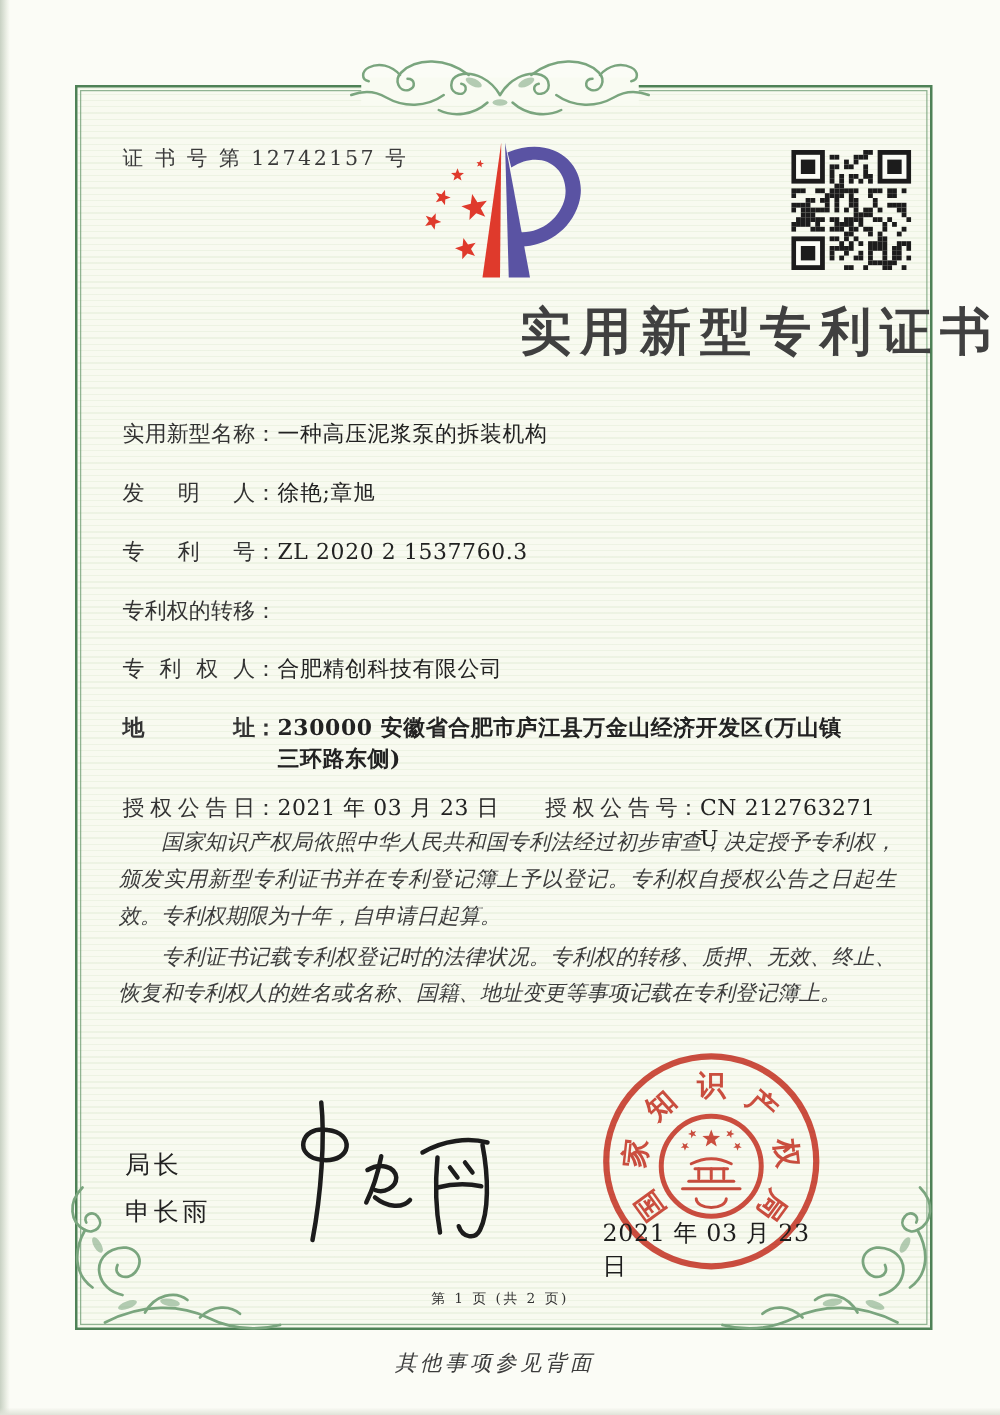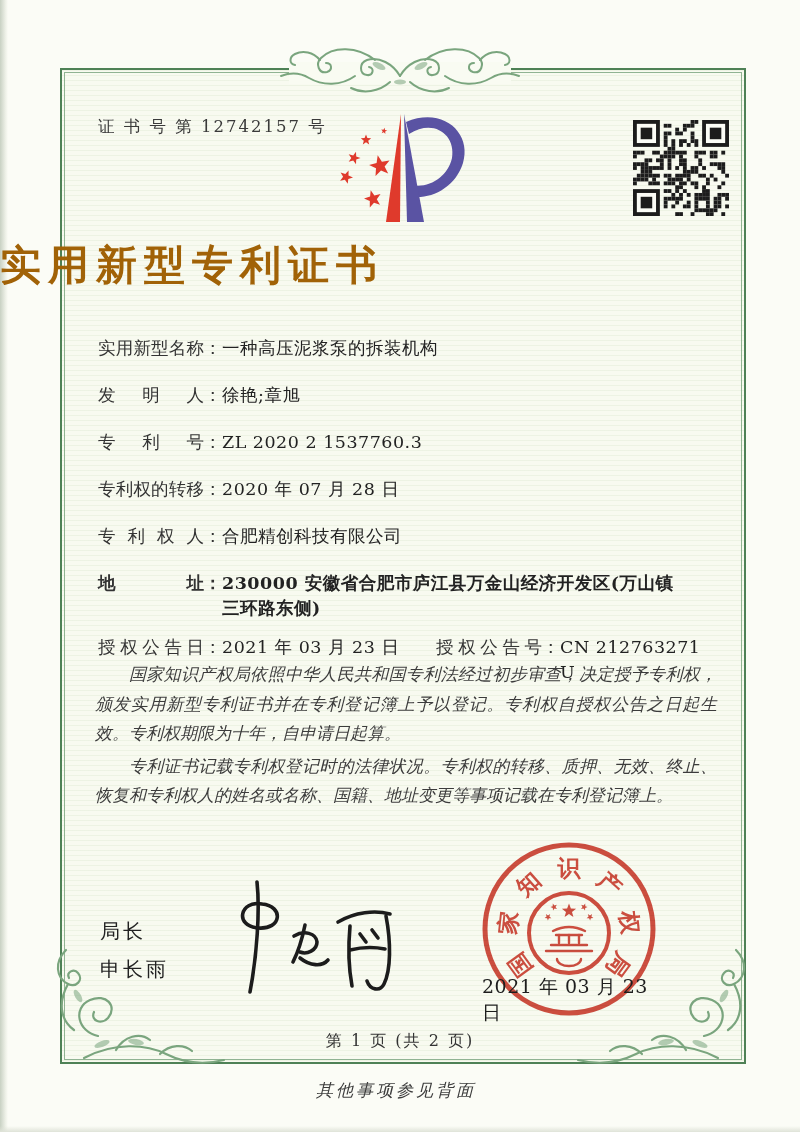--- a/index.html
+++ b/index.html
@@ -28,22 +28,22 @@
     pointer-events:none;
   }
 
   .abs{position:absolute;}
 
   .cert-number{left:98px;top:116px;font-size:16.5px;letter-spacing:2px;color:#3a3a3a;}
 
   .cnipa-logo{left:328px;top:106px;width:150px;height:130px;}
   .qr-code{left:633px;top:120px;width:96px;height:96px;}
 
-  .cert-title{left:0;right:0;top:238px;text-align:left;
-    font-size:41px;font-weight:700;letter-spacing:7px;color:#a16207;}
+  .cert-title{left:0;right:0;top:238px;text-align:right;
+    font-size:41px;font-weight:700;letter-spacing:7px;color:#404040;}
 
   
   .fields{left:98px;top:336px;width:612px;font-size:17.5px;}
   .frow{display:flex;align-items:flex-start;line-height:25px;margin-bottom:22px;}
   .frow.tall{margin-bottom:14px;font-weight:bold;}
   .flabel{display:inline-block;width:106px;text-align:justify;text-align-last:justify;
     color:#333;flex:0 0 106px;}
   .fcolon{flex:0 0 18px;color:#333;}
   .fvalue{letter-spacing:.5px;color:#222;}
   .fvalue.wrap{width:468px;}
@@ -54,21 +54,21 @@
   .paragraphs p{margin:0 0 3px 0;text-indent:2em;}
 
   .signer{left:100px;top:912px;font-family:"DejaVu Sans","Liberation Sans",sans-serif;
     font-size:20px;letter-spacing:3px;color:#222;line-height:38px;}
   .signature-svg{left:210px;top:870px;width:210px;height:135px;}
 
   .seal{left:474px;top:834px;width:190px;height:190px;mix-blend-mode:multiply;}
   .seal-date{left:482px;top:974px;width:180px;font-size:19px;letter-spacing:.5px;
     color:#1d1d1d;text-align:left;}
 
-  .page-indicator{left:0;right:0;top:1031px;text-align:center;font-size:16px;
+  .page-indicator{left:0;right:0;top:1031px;text-align:center;font-size:11px;
     letter-spacing:2px;color:#333;}
   .back-note{left:0;right:8px;top:1079px;text-align:center;font-size:17px;
     letter-spacing:3px;color:#3c3c3c;font-style:italic;}
 
   .ornament-top{left:50%;top:36px;transform:translateX(-50%);width:250px;height:74px;}
   .flourish{width:184px;height:138px;}
   .flourish-left{left:44px;top:944px;}
   .flourish-right{left:574px;top:944px;transform:scaleX(-1);}
 
   svg{display:block;}
@@ -380,21 +380,20 @@
       <span class="fvalue">徐艳;章旭</span>
   </div>
   <div class="frow">
     <span class="flabel">专利号</span>
       <span class="fcolon">：</span>
       <span class="fvalue">ZL 2020 2 1537760.3</span>
   </div>
   <div class="frow">
     <span class="flabel">专利权的转移</span>
       <span class="fcolon">：</span>
-      <span class="fvalue">2020 年 07 月 28 日</span>
   </div>
   <div class="frow">
     <span class="flabel">专利权人</span>
       <span class="fcolon">：</span>
       <span class="fvalue">合肥精创科技有限公司</span>
   </div>
   <div class="frow tall">
     <span class="flabel">地址</span>
       <span class="fcolon">：</span>
       <span class="fvalue wrap">230000 安徽省合肥市庐江县万金山经济开发区(万山镇三环路东侧)</span>

